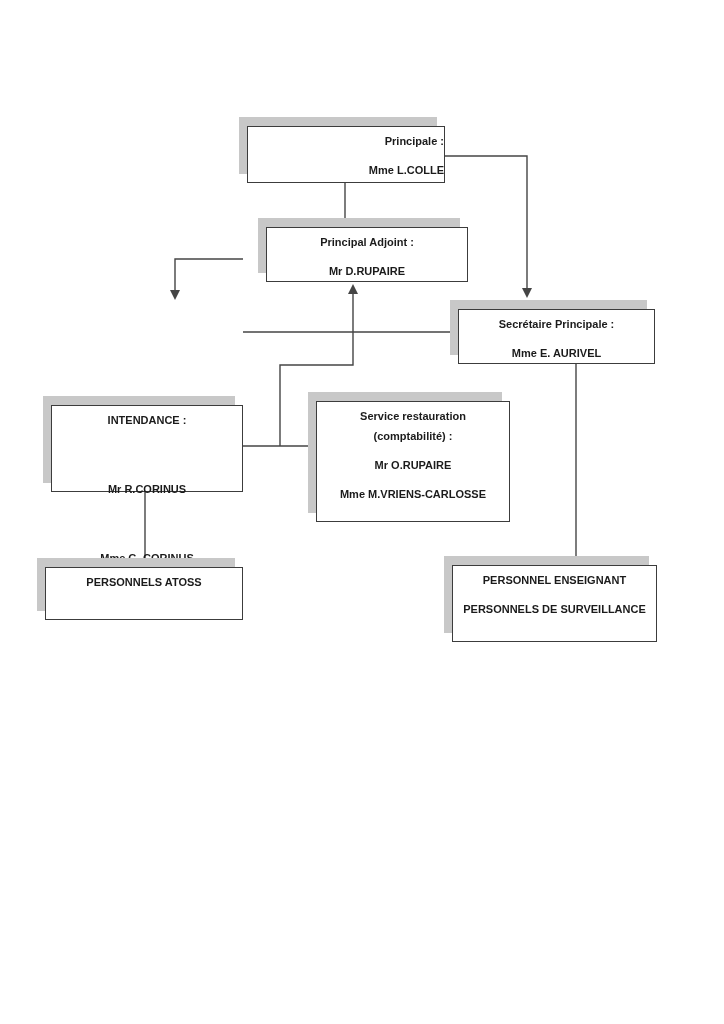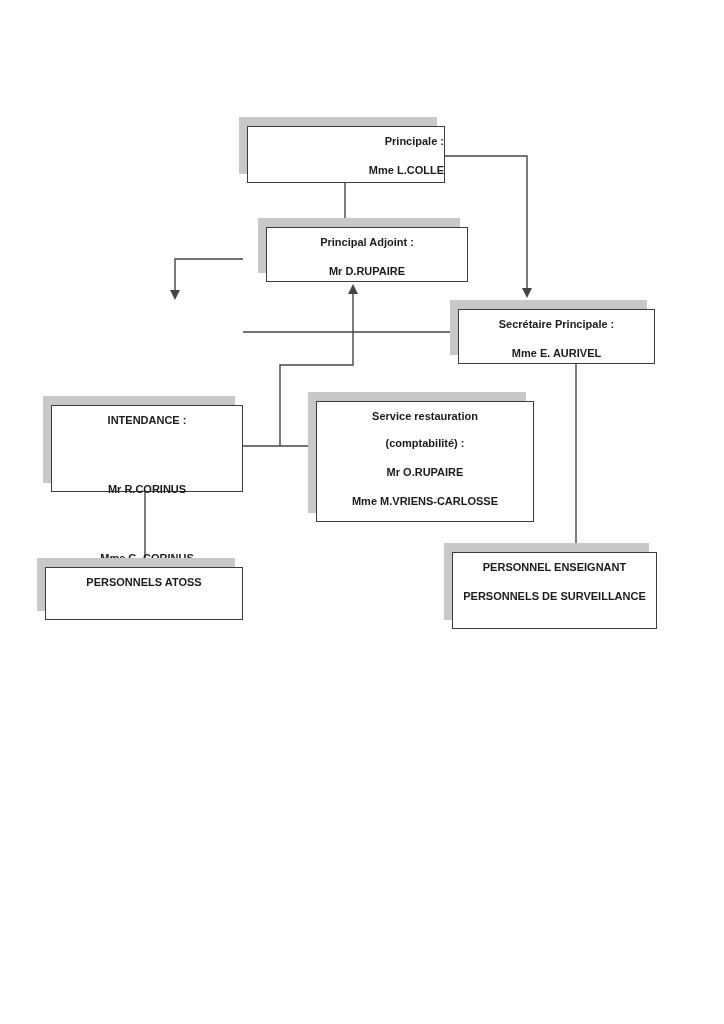--- a/index.html
+++ b/index.html
@@ -41,31 +41,31 @@
     align-items: center;
     text-align: center;
     padding-top: 8px;
     font-weight: bold;
     font-size: 11px;
     line-height: 13px;
     color: var(--text);
   }
   .org-box .line { width: 100%; }
   .org-box .line + .line { margin-top: 16px; }
-  .org-box .line.gap-sm { margin-top: 14px; }
+  .org-box .line.gap-sm { margin-top: 7px; }
 
   
   #box-principale            { left: 247px; top: 126px; width: 198px; height: 57px; text-align: right;  }
   #box-principal-adjoint     { left: 243px; top: 227px; width: 202px; height: 55px; margin-left: 23px;  }
   #box-sec-princ-adjoint     { left: 50px;  top: 307px; width: 193px; height: 59px;  }
   #box-sec-principale        { left: 458px; top: 309px; width: 197px; height: 55px; text-align: center;  }
   #box-intendance            { left: 51px;  top: 405px; width: 192px; height: 87px; gap: 40px;  }
-  #box-service-restauration  { left: 316px; top: 401px; width: 218px; height: 121px; }
+  #box-service-restauration  { left: 316px; top: 401px; width: 194px; height: 121px; }
   #box-personnels-atoss      { left: 45px;  top: 567px; width: 198px; height: 53px;  }
-  #box-personnel-enseignant  { left: 452px; top: 552px; width: 205px; height: 77px;  }
+  #box-personnel-enseignant  { left: 452px; top: 565px; width: 205px; height: 77px;  }
 
   svg line, svg polyline {
     stroke: var(--connector);
     stroke-width: 1.4;
     fill: none;
   }
   svg polygon { fill: var(--connector); stroke: none; }
 </style>
 </head>
 <body>

